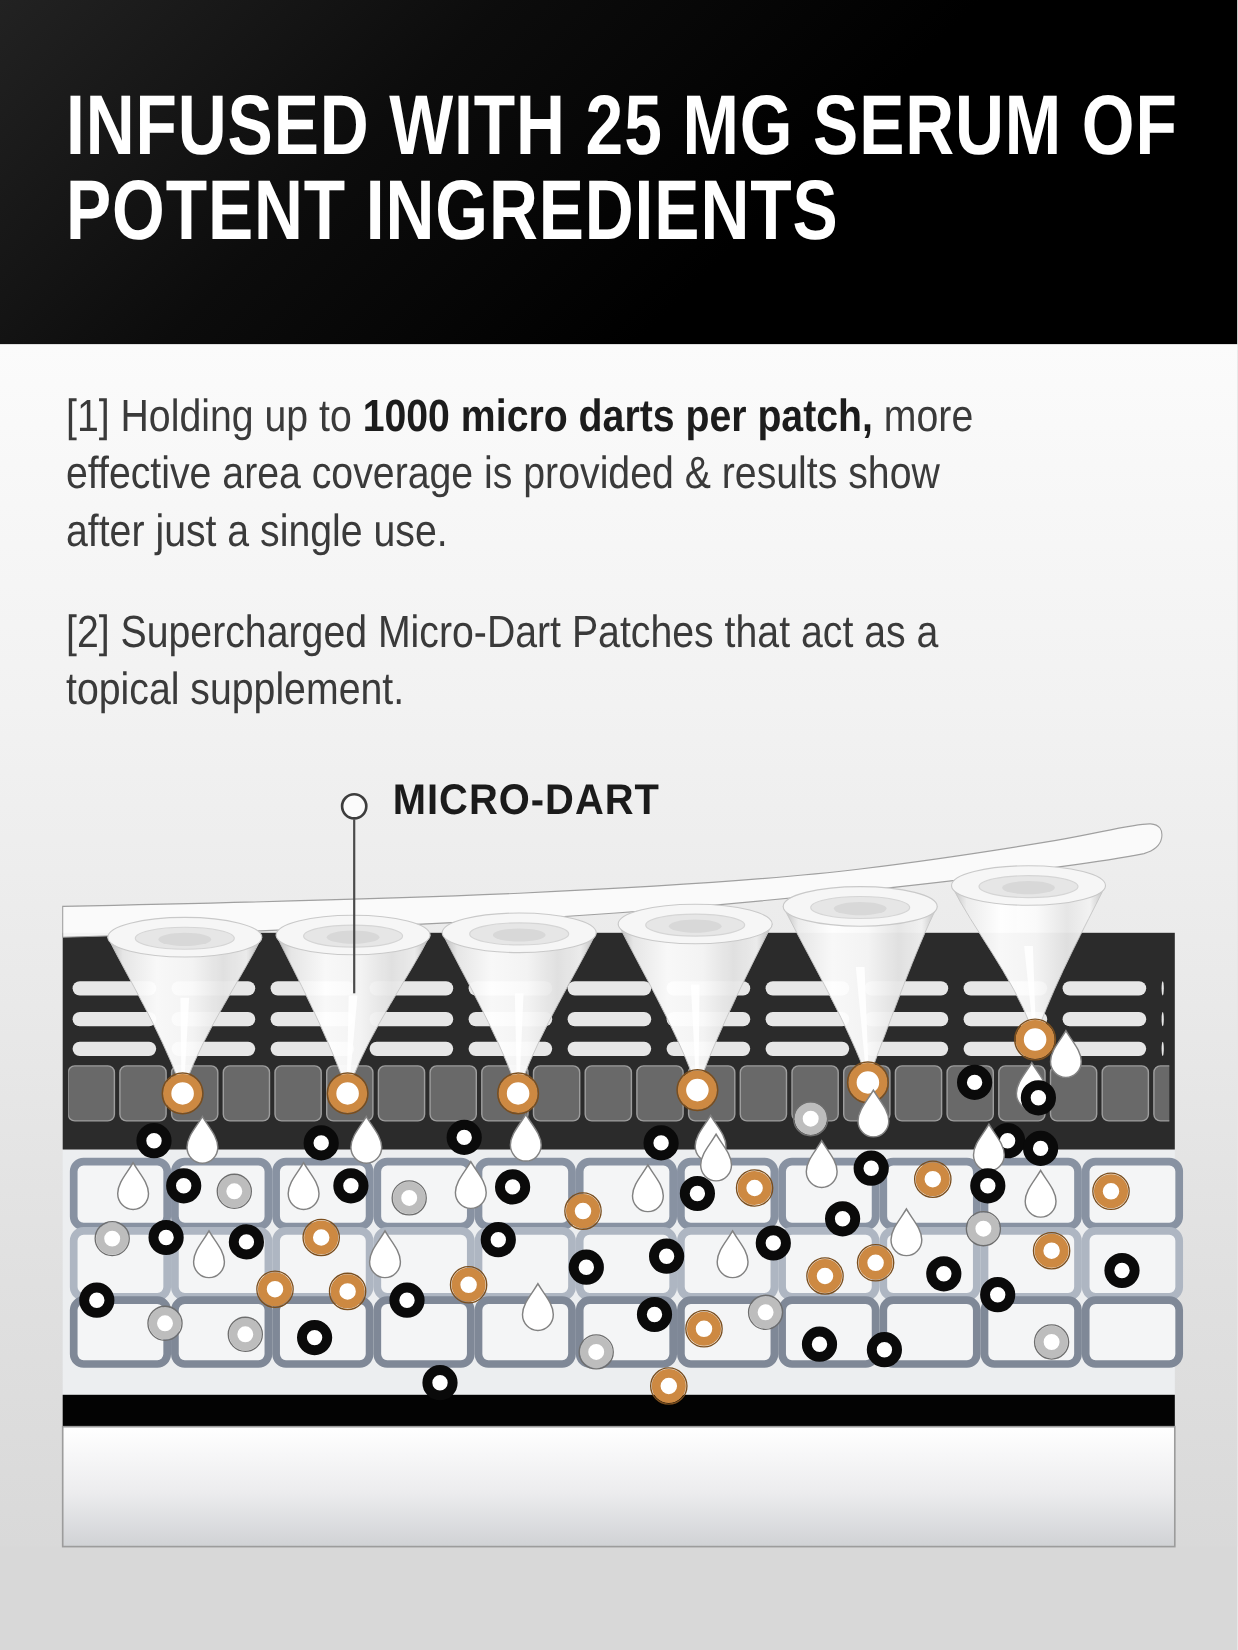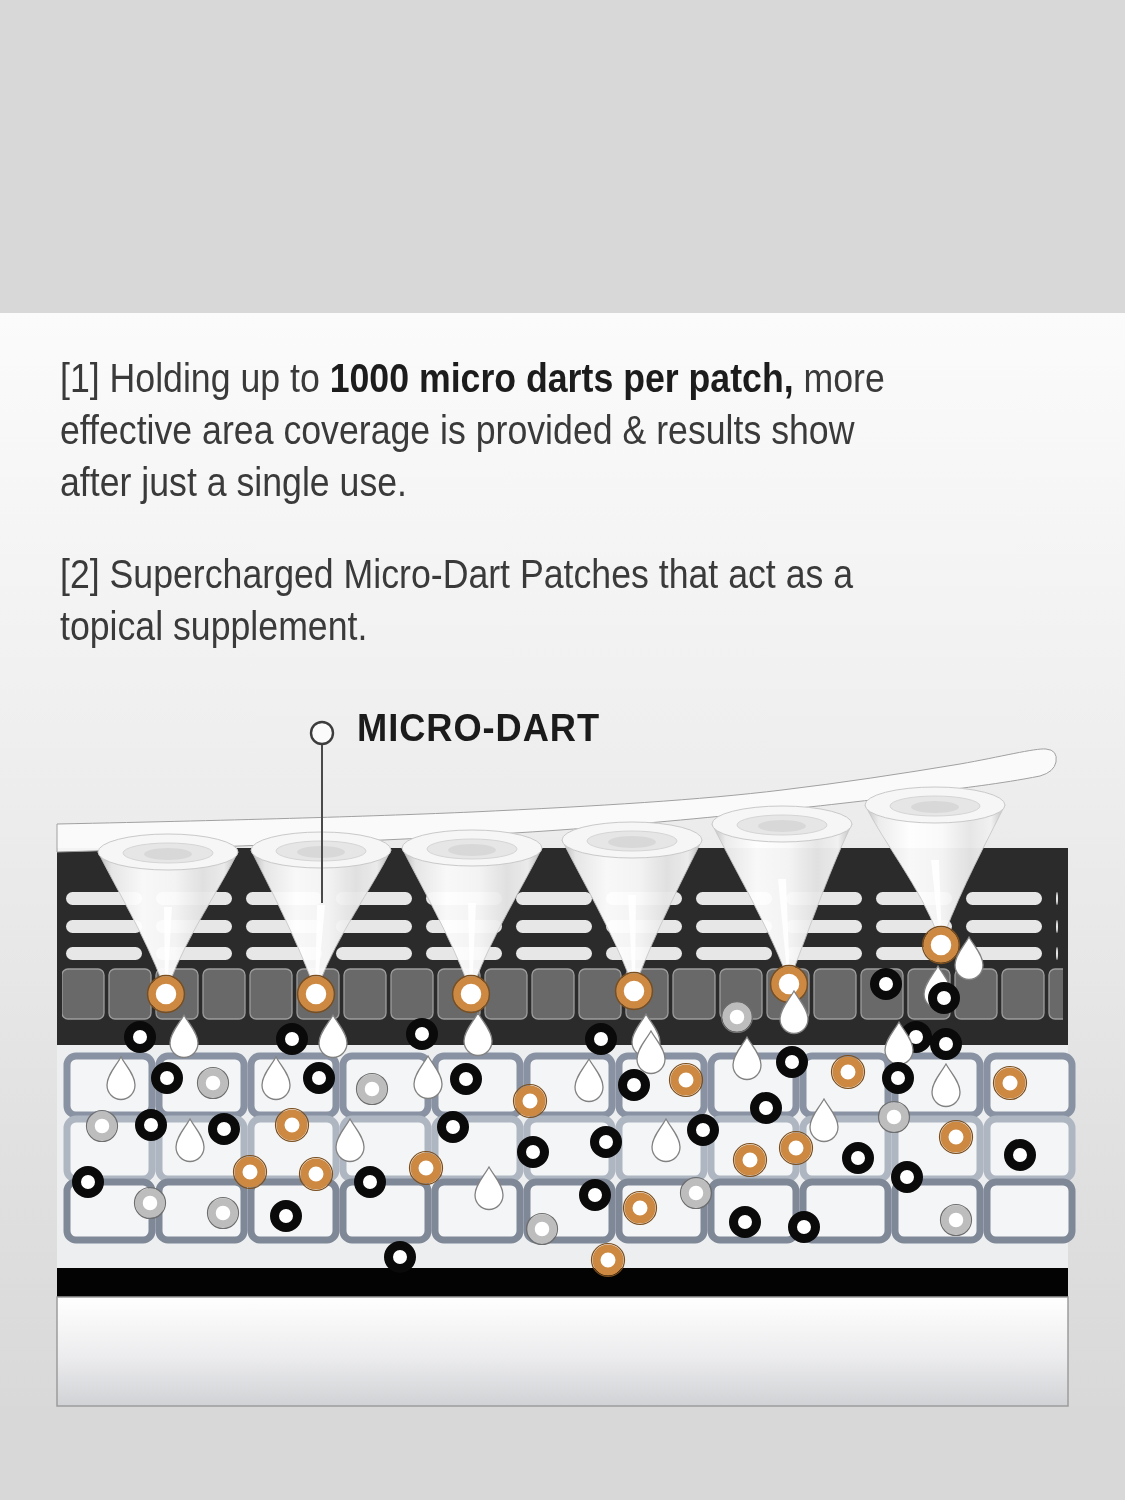--- a/index.html
+++ b/index.html
@@ -23,20 +23,25 @@
   .diagram-label{position:absolute;left:357px;top:706px;margin:0;font-size:39px;
           font-weight:bold;color:#1b1b1b;letter-spacing:1px;
           transform:scaleX(.93);transform-origin:left top;white-space:nowrap;}
   svg.diagram{position:absolute;left:0;top:0;width:1125px;height:1500px;}
 </style>
 </head>
 <body>
 
 <div class="page">
 
+  <div class="header">
+    <h1 class="header-title"><span>INFUSED WITH 25 MG SERUM OF</span><br>
+      <span>POTENT INGREDIENTS</span>
+    </h1>
+  </div>
 
   <div class="body-bg"></div>
 
   <div class="paragraphs">
     <div class="line"><span>[1] Holding up to </span><b>1000 micro darts per patch,</b><span> more</span></div>
     <div class="line">effective area coverage is provided &amp; results show</div>
     <div class="line">after just a single use.</div>
     <div class="para-gap"></div>
     <div class="line">[2] Supercharged Micro-Dart Patches that act as a</div>
     <div class="line">topical supplement.</div>

